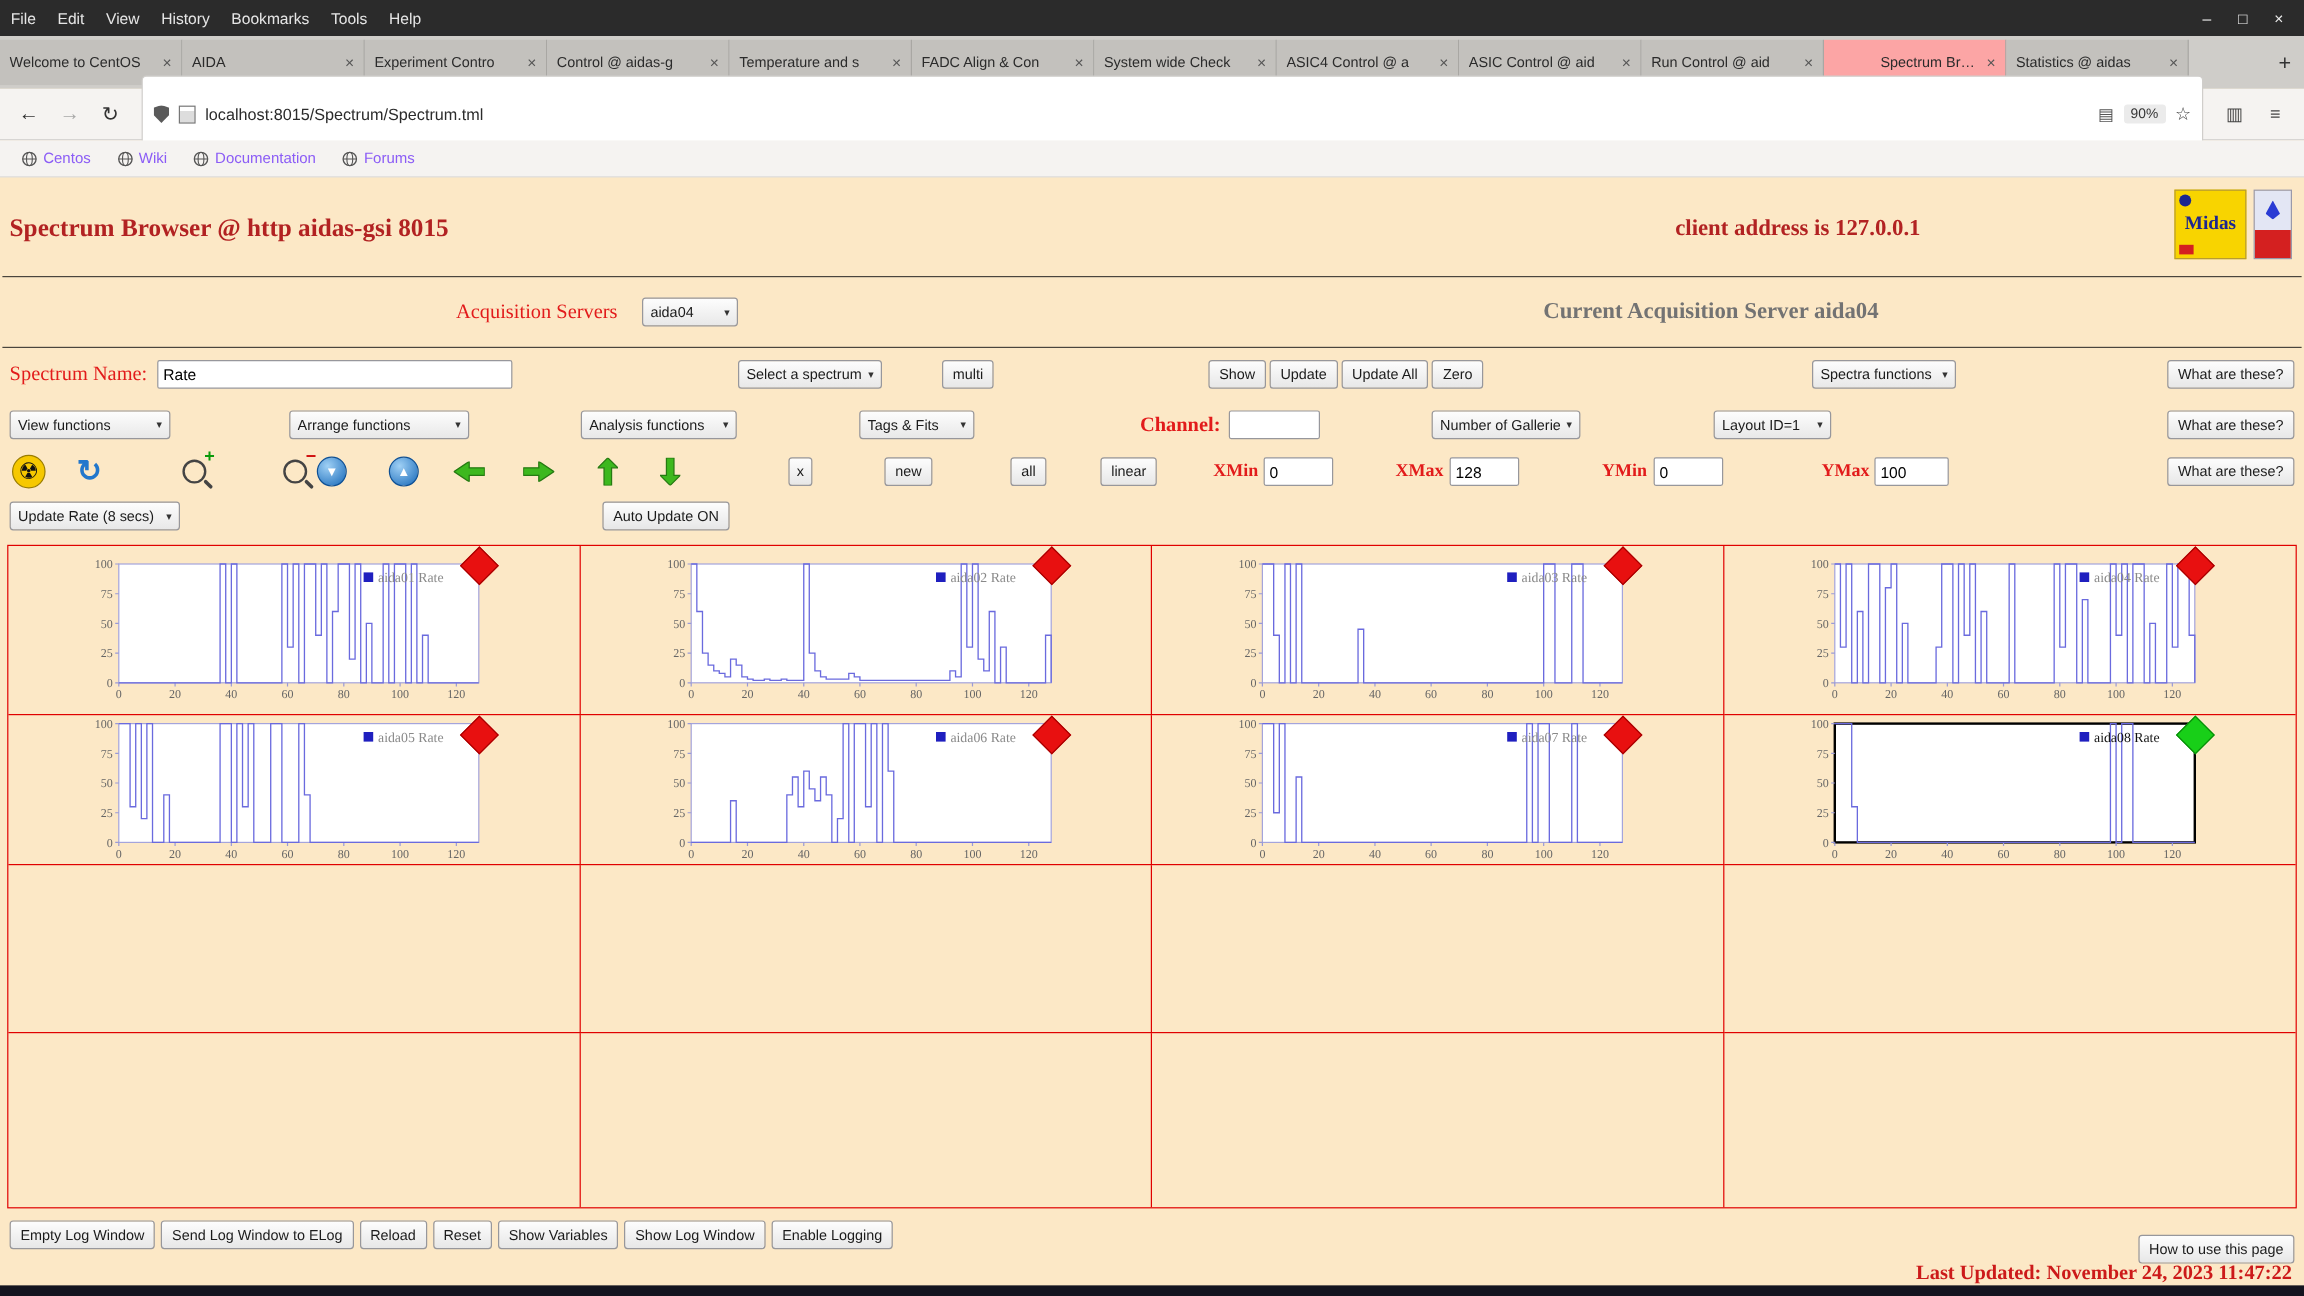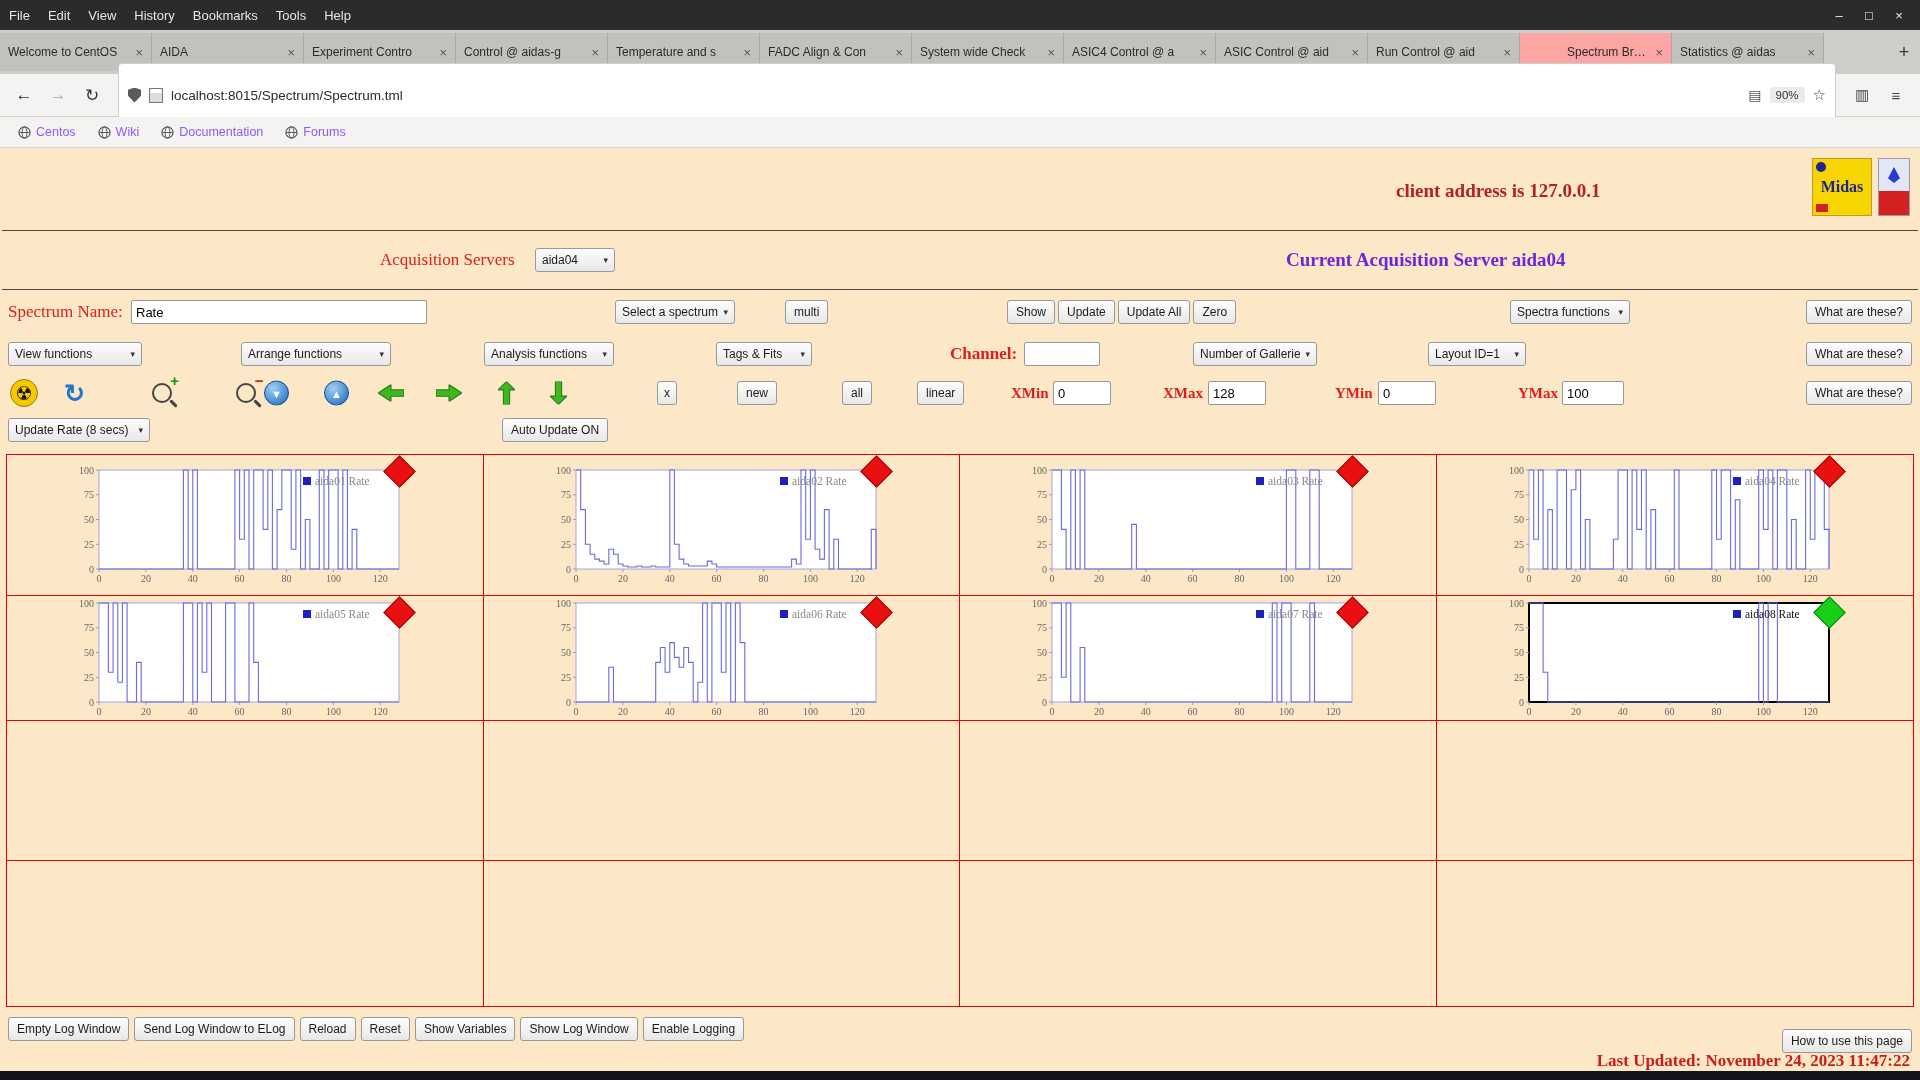--- a/index.html
+++ b/index.html
@@ -52,21 +52,21 @@
   .powered-logo{width:30px;height:56px;border:1px solid #99a;background:linear-gradient(#e3e6f4 0 58%,#d42020 58% 100%);position:relative;}
   .powered-logo .p-flame{position:absolute;left:9px;top:8px;width:12px;height:16px;background:#2a3bd4;clip-path:polygon(50% 0,100% 70%,50% 100%,0 70%);}
 
   .rule{border:none;border-top:1px solid #4a453d;margin:0 2px;}
   .row{position:relative;}
   .abs{position:absolute;top:50%;transform:translateY(-50%);white-space:nowrap;}
   .absr{position:absolute;top:50%;transform:translateY(-50%);right:8px;white-space:nowrap;}
 
   .red-label{font-family:"Liberation Serif",serif;color:#e21b1b;font-size:17px;}
   .red-label-sm{font:bold 15px "Liberation Serif",serif;color:#e21b1b;}
-  .dark-red{font-family:"Liberation Serif",serif;color:#6d28d9;font-weight:bold;font-size:19px;}
+  .dark-red{font-family:"Liberation Serif",serif;color:#737373;font-weight:bold;font-size:19px;}
 
   .select{display:inline-flex;align-items:center;justify-content:space-between;gap:5px;
           background:linear-gradient(#fdfdfd,#e8e8e8);border:1px solid #97979c;border-radius:3px;
           height:24px;padding:0 6px;font-size:12px;color:#1b1b1b;box-sizing:border-box;}
   .select .sel-t{overflow:hidden;white-space:nowrap;}
   .select .arr{font-size:9px;color:#333;}
   .pbtn{display:inline-flex;align-items:center;justify-content:center;background:linear-gradient(#fdfdfd,#e7e7e7);
         border:1px solid #97979c;border-radius:3px;height:24px;padding:0 8px;font-size:12px;color:#1b1b1b;
         box-sizing:border-box;white-space:nowrap;font-family:"Liberation Sans",sans-serif;}
   .tinput{height:24px;border:1px solid #97979c;background:#fff;font-size:13px;padding:0 4px;box-sizing:border-box;border-radius:2px;}
@@ -231,20 +231,21 @@
           <ellipse cx="7" cy="7" rx="2.6" ry="6" fill="none" stroke="#555" stroke-width="1"></ellipse>
           <line x1="1" y1="7" x2="13" y2="7" stroke="#555" stroke-width="1"></line>
         </svg>
         <span class="bm-label">Forums</span>
       </div>
     </div>
 
   <div class="content">
 
     <div class="pc-header">
+      <span class="h-title">Spectrum Browser @ http aidas-gsi 8015</span>
       <span class="h-client">client address is 127.0.0.1</span>
       <div class="logos">
         <div class="midas-logo">
           <i class="m-top"></i>
           <span class="m-text">Midas</span>
           <i class="m-accent"></i>
         </div>
         <div class="powered-logo">
           <i class="p-flame"></i>
         </div>

